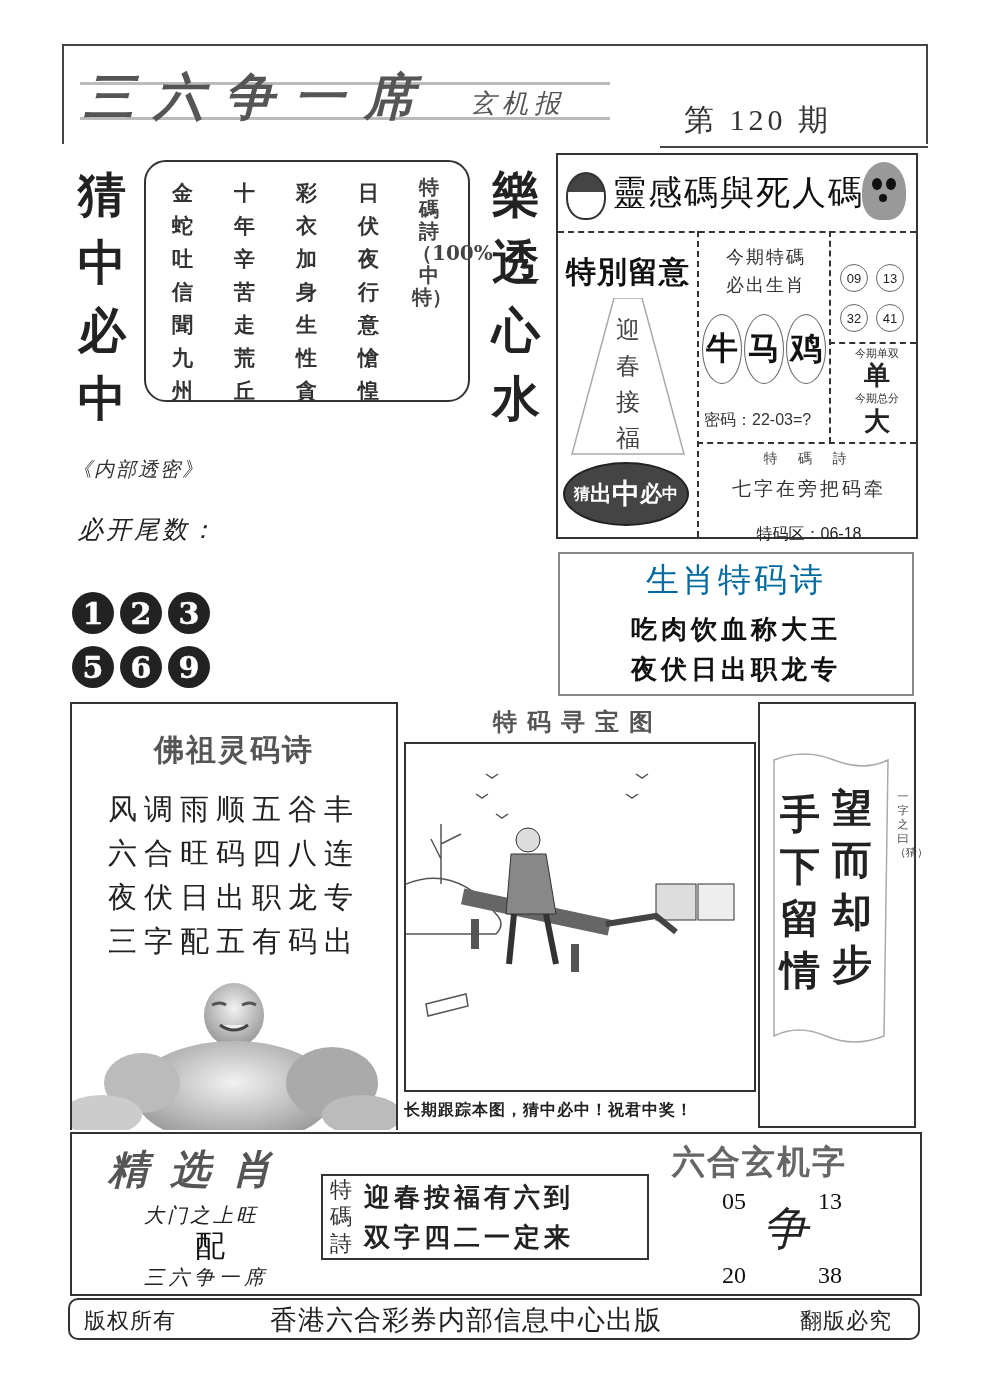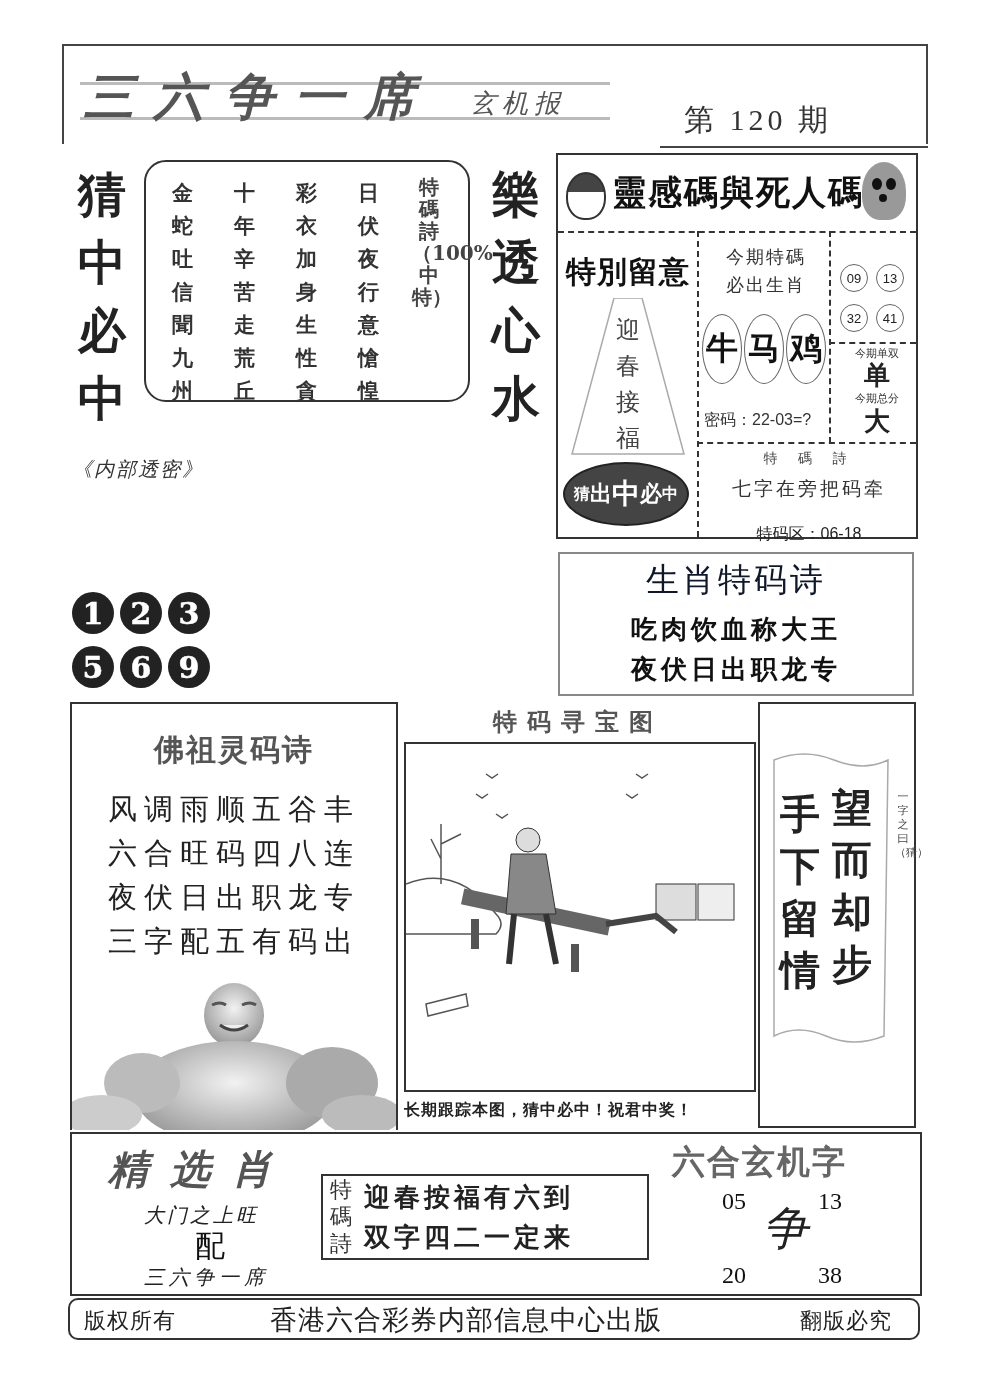--- a/index.html
+++ b/index.html
@@ -20,21 +20,21 @@
   #slogan-left { left: 72px; top: 160px; }
   #slogan-right { left: 486px; top: 160px; }
 
   
   #poem-box { left: 144px; top: 160px; width: 326px; height: 242px; border: 2px solid #333; border-radius: 22px; }
   .poem-col { position: absolute; top: 14px; display: flex; flex-direction: column; font-size: 21px; line-height: 33px; color: #333; font-weight: bold; }
   #poem-title-col { position: absolute; left: 266px; top: 14px; width: 34px; font-size: 20px; line-height: 22px; font-weight: bold; color: #444; text-align: center; }
 
   
   #lg-box { left: 556px; top: 153px; width: 362px; height: 386px; border: 2px solid #333; }
-  #lg-title { left: 612px; top: 170px; font-size: 34px; font-weight: bold; letter-spacing: 2px; color: #111; font-family: "DejaVu Sans", sans-serif; }
+  #lg-title { left: 612px; top: 170px; font-size: 34px; font-weight: normal; letter-spacing: 2px; color: #111; font-family: "DejaVu Sans", sans-serif; }
   #lg-face { left: 566px; top: 172px; width: 40px; height: 48px; border-radius: 50% 50% 45% 45%; border: 2px solid #333; background: linear-gradient(#444 0 40%, #fff 40%); }
   #lg-skull { left: 862px; top: 162px; width: 44px; height: 58px; border-radius: 50% 50% 40% 40%; background: #999; }
   .skull-eye { position: absolute; width: 10px; height: 12px; border-radius: 50%; background: #111; top: 16px; }
   .dash-h { border-top: 2px dashed #333; height: 0; }
   .dash-v { border-left: 2px dashed #333; width: 0; }
 
   #special-title { left: 566px; top: 252px; font-size: 30px; font-weight: bold; color: #111; letter-spacing: 1px; font-family: "DejaVu Sans", sans-serif; }
   #trapezoid { left: 570px; top: 298px; width: 116px; height: 158px; }
   #special-text { left: 610px; top: 312px; width: 36px; font-size: 24px; line-height: 36px; text-align: center; color: #444; }
   #guess-oval { left: 563px; top: 462px; width: 126px; height: 64px; border-radius: 50%; background: #444; border: 2px solid #222; color: #fff; display: flex; align-items: center; justify-content: center; font-weight: bold; font-family: "DejaVu Sans", sans-serif; }
@@ -54,21 +54,21 @@
   #tm-poem-line { left: 700px; top: 476px; width: 218px; text-align: center; font-size: 19px; letter-spacing: 3px; color: #333; }
   #tm-zone { left: 700px; top: 524px; width: 218px; text-align: center; font-size: 16px; color: #222; font-family: "Liberation Sans", sans-serif; }
 
   
   #inner-title { left: 72px; top: 456px; font-size: 20px; color: #333; font-style: italic; letter-spacing: 2px; }
   #tail-label { left: 78px; top: 510px; font-size: 25px; line-height: 40px; color: #222; letter-spacing: 3px; font-style: italic; }
   .ball { position: absolute; width: 42px; height: 42px; border-radius: 50%; background: #222; color: #fff; display: flex; align-items: center; justify-content: center; font-size: 30px; font-weight: bold; font-family: "DejaVu Serif", serif; -webkit-text-stroke: 0.5px #fff; }
 
   
   #sx-box { left: 558px; top: 552px; width: 356px; height: 144px; border: 2px solid #888; }
-  #sx-title { left: 558px; top: 558px; width: 356px; text-align: center; font-size: 33px; letter-spacing: 3px; color: #0f172a; font-family: "DejaVu Sans", sans-serif; }
+  #sx-title { left: 558px; top: 558px; width: 356px; text-align: center; font-size: 33px; letter-spacing: 3px; color: #0369a1; font-family: "DejaVu Sans", sans-serif; }
   .sx-line { position: absolute; left: 558px; width: 356px; text-align: center; font-size: 26px; font-weight: bold; letter-spacing: 4px; color: #111; }
 
   
   #fz-box { left: 70px; top: 702px; width: 328px; height: 428px; border: 2px solid #333; border-bottom: none; }
   #fz-title { left: 70px; top: 730px; width: 328px; text-align: center; font-size: 30px; font-weight: bold; letter-spacing: 2px; color: #555; }
   .fz-line { position: absolute; left: 70px; width: 328px; text-align: center; font-size: 29px; letter-spacing: 7px; color: #222; }
   #buddha { left: 72px; top: 975px; width: 324px; height: 155px; }
 
   
   #tm-title { left: 400px; top: 706px; width: 356px; text-align: center; font-size: 24px; font-weight: bold; letter-spacing: 10px; color: #555; }
@@ -212,20 +212,21 @@
 <div class="abs" id="odd-val">单</div>
 <div class="abs" id="sum-label">今期总分</div>
 <div class="abs" id="sum-val">大</div>
 
 <div class="abs" id="tm-poem-title">特 碼 詩</div>
 <div class="abs" id="tm-poem-line">七字在旁把码牵</div>
 <div class="abs" id="tm-zone">特码区：06-18</div>
 
 <div class="abs" id="inner-title">《内部透密》</div>
 <div class="abs" id="tail-label">
+    <div>必开尾数：</div>
 </div>
 <div class="ball" style="left:72px;top:592px">1</div>
 <div class="ball" style="left:120px;top:592px">2</div>
 <div class="ball" style="left:168px;top:592px">3</div>
 <div class="ball" style="left:72px;top:646px">5</div>
 <div class="ball" style="left:120px;top:646px">6</div>
 <div class="ball" style="left:168px;top:646px">9</div>
 
 <div class="abs" id="sx-box"></div>
 <div class="abs" id="sx-title">生肖特码诗</div>

